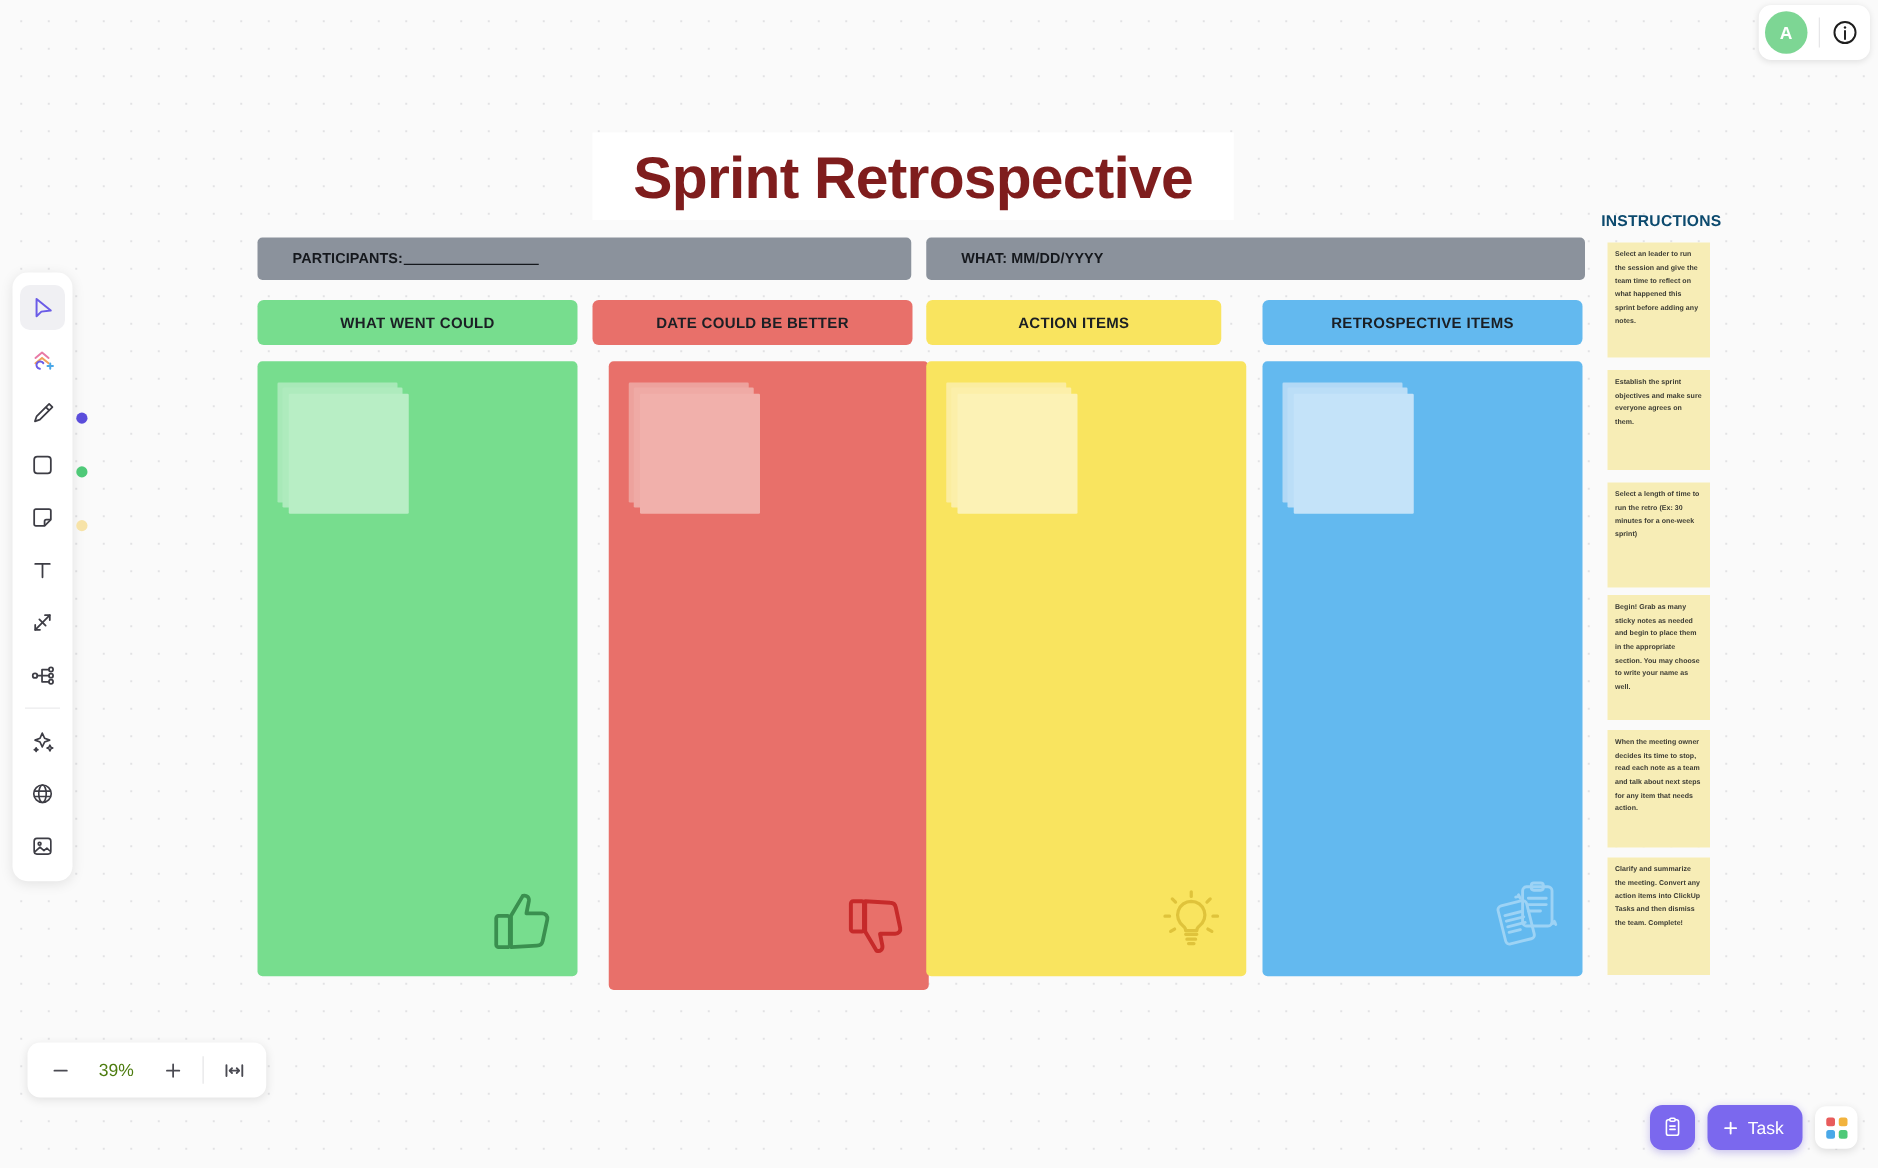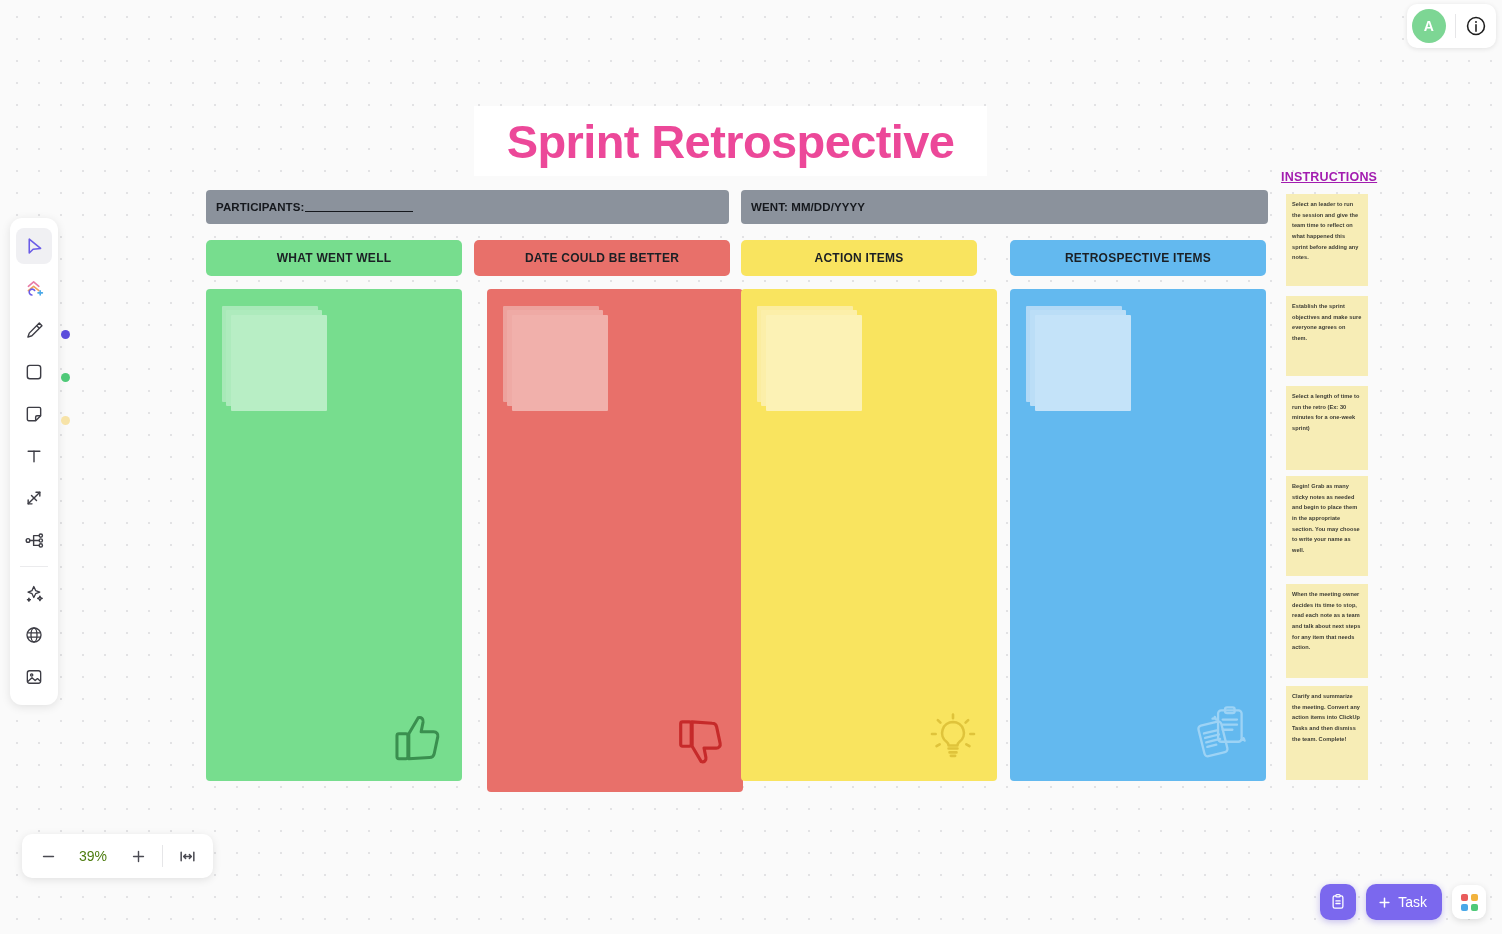--- a/index.html
+++ b/index.html
@@ -105,29 +105,29 @@
   .appgrid i { width: 7px; height: 7px; border-radius: 2px; display: block; }
 
   
   #title-box {
     position: absolute; left: 474px; top: 106px;
     width: 513px; height: 70px;
     background: #ffffff;
     display: flex; align-items: center; justify-content: center;
   }
   #title-box h1 {
-    font-size: 47px; font-weight: 700; color: #ec4899;
+    font-size: 47px; font-weight: 700; color: #7f1d1d;
     letter-spacing: -.6px; white-space: nowrap;
   }
 
   .meta-bar {
     position: absolute; top: 190px; height: 34px;
     background: #8b929c; border-radius: 4px;
     display: flex; align-items: center;
-    padding-left: 10px;
+    padding-left: 28px;
     font-size: 11.5px; font-weight: 700; color: #15181d;
     letter-spacing: .1px;
   }
   #participants-bar { left: 206px; width: 523px; }
   #date-bar { left: 741px; width: 527px; }
   .blankline { display:inline-block; border-bottom: 1.6px solid #15181d; width: 108px; margin-left: 1px; height: 9px; }
 
   .col-header {
     position: absolute; top: 240px; height: 36px;
     border-radius: 5px;
@@ -146,22 +146,22 @@
     border-radius: 1px;
   }
   .sticky-stack i:nth-child(1) { left: 0px;  top: 0px; }
   .sticky-stack i:nth-child(2) { left: 4px;  top: 4px; }
   .sticky-stack i:nth-child(3) { left: 9px;  top: 9px; }
   .col-icon { position: absolute; right: 14px; bottom: 10px; }
 
   
   #instructions-title {
     position: absolute; left: 1281px; top: 170px;
-    font-size: 12.5px; font-weight: 700; color: #a21caf;
-    text-decoration: underline; letter-spacing: .2px;
+    font-size: 12.5px; font-weight: 700; color: #0c4a6e;
+    letter-spacing: .2px;
   }
   .note {
     position: absolute; left: 1286px; width: 82px;
     background: #f7edb6;
     font-size: 5.6px; line-height: 1.9;
     color: #3b3b33; font-weight: 600;
     padding: 5px 6px;
     letter-spacing: .05px;
   }
 </style>
@@ -322,25 +322,25 @@
 
 <div id="title-box">
   <h1>Sprint Retrospective</h1>
 </div>
 
 <div class="meta-bar" id="participants-bar">
   <span>PARTICIPANTS:</span>
     <span class="blankline"></span>
 </div>
 <div class="meta-bar" id="date-bar">
-  <span>WENT: MM/DD/YYYY</span>
+  <span>WHAT: MM/DD/YYYY</span>
 </div>
 
 <div class="col-header" style="left:206px;width:256px;background:#77dd8e">
-    <span>WHAT WENT WELL</span>
+    <span>WHAT WENT COULD</span>
   </div>
 <div class="col-header" style="left:474px;width:256px;background:#e8706a">
     <span>DATE COULD BE BETTER</span>
   </div>
 <div class="col-header" style="left:741px;width:236px;background:#f9e45f">
     <span>ACTION ITEMS</span>
   </div>
 <div class="col-header" style="left:1010px;width:256px;background:#63b9ef">
     <span>RETROSPECTIVE ITEMS</span>
   </div>

